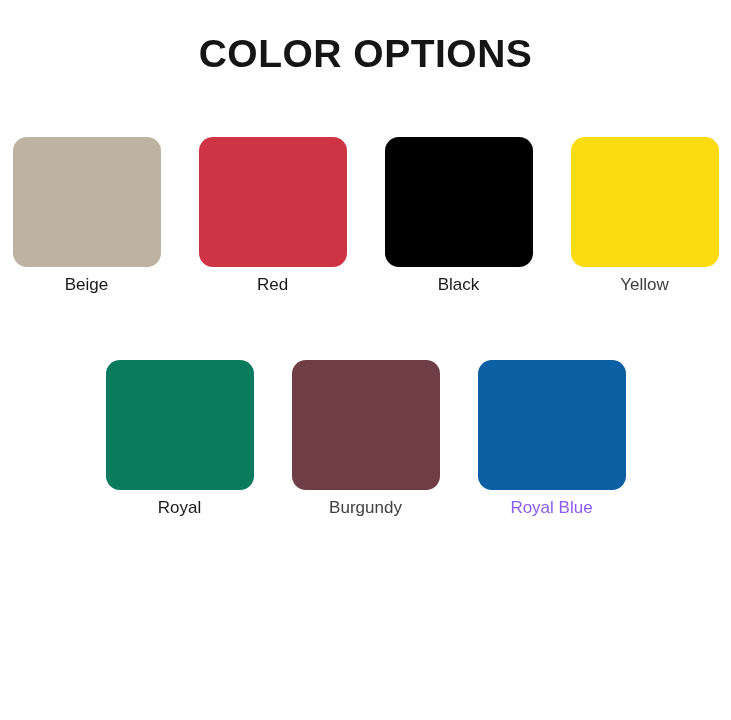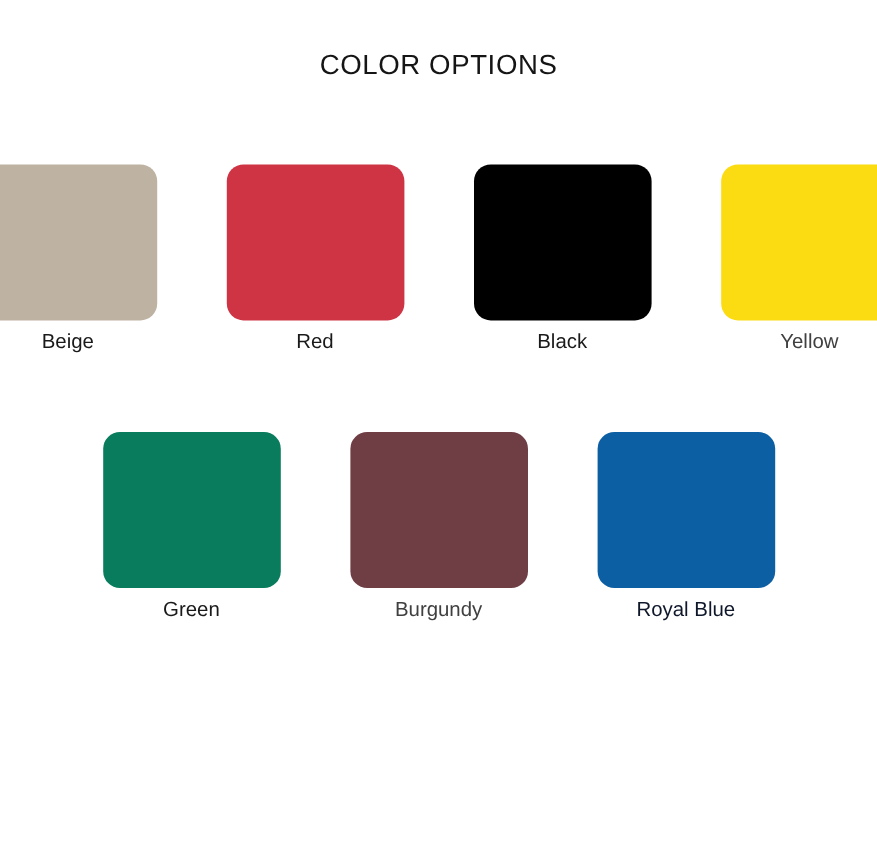--- a/index.html
+++ b/index.html
@@ -23,22 +23,22 @@
     background: #ffffff;
     box-sizing: border-box;
   }
 
   .page-title {
     position: absolute;
     top: 34px;
     left: 0;
     width: 731px;
     text-align: center;
-    font-size: 23px;
-    font-weight: normal;
+    font-size: 39px;
+    font-weight: bold;
     letter-spacing: 0.5px;
     color: #151515;
     line-height: 40px;
     white-space: nowrap;
   }
 
   .swatch-grid {
     position: absolute;
     top: 0;
     left: 0;
@@ -46,21 +46,20 @@
     height: 720px;
   }
 
   .swatch-row {
     position: absolute;
     left: 0;
     width: 731px;
     display: flex;
     flex-direction: row;
     justify-content: center;
-    gap: 20px;
   }
 
   .swatch-row.row-1 { top: 137px; }
   .swatch-row.row-2 { top: 360px; }
 
   .swatch-cell {
     width: 148px;
     margin: 0 19px;
     display: flex;
     flex-direction: column;
@@ -114,30 +113,30 @@
         <div class="swatch-chip" style="background-color: rgb(251, 219, 18);"></div>
         <div class="swatch-label" style="color: #404040;">Yellow</div>
       </div>
 
     </div>
 
     <div class="swatch-row row-2">
 
       <div class="swatch-cell">
         <div class="swatch-chip" style="background-color: rgb(10, 124, 94);"></div>
-        <div class="swatch-label" style="color: rgb(26, 26, 26);">Green</div>
+        <div class="swatch-label" style="color: rgb(26, 26, 26);">Royal</div>
       </div>
 
       <div class="swatch-cell">
         <div class="swatch-chip" style="background-color: rgb(111, 61, 68);"></div>
         <div class="swatch-label" style="color: #404040;">Burgundy</div>
       </div>
 
       <div class="swatch-cell">
         <div class="swatch-chip" style="background-color: rgb(13, 95, 164);"></div>
-        <div class="swatch-label" style="color: #0f172a;">Royal Blue</div>
+        <div class="swatch-label" style="color: #8b5cf6;">Royal Blue</div>
       </div>
 
     </div>
 
   </div>
 
 </div>
 
 </body></html>

